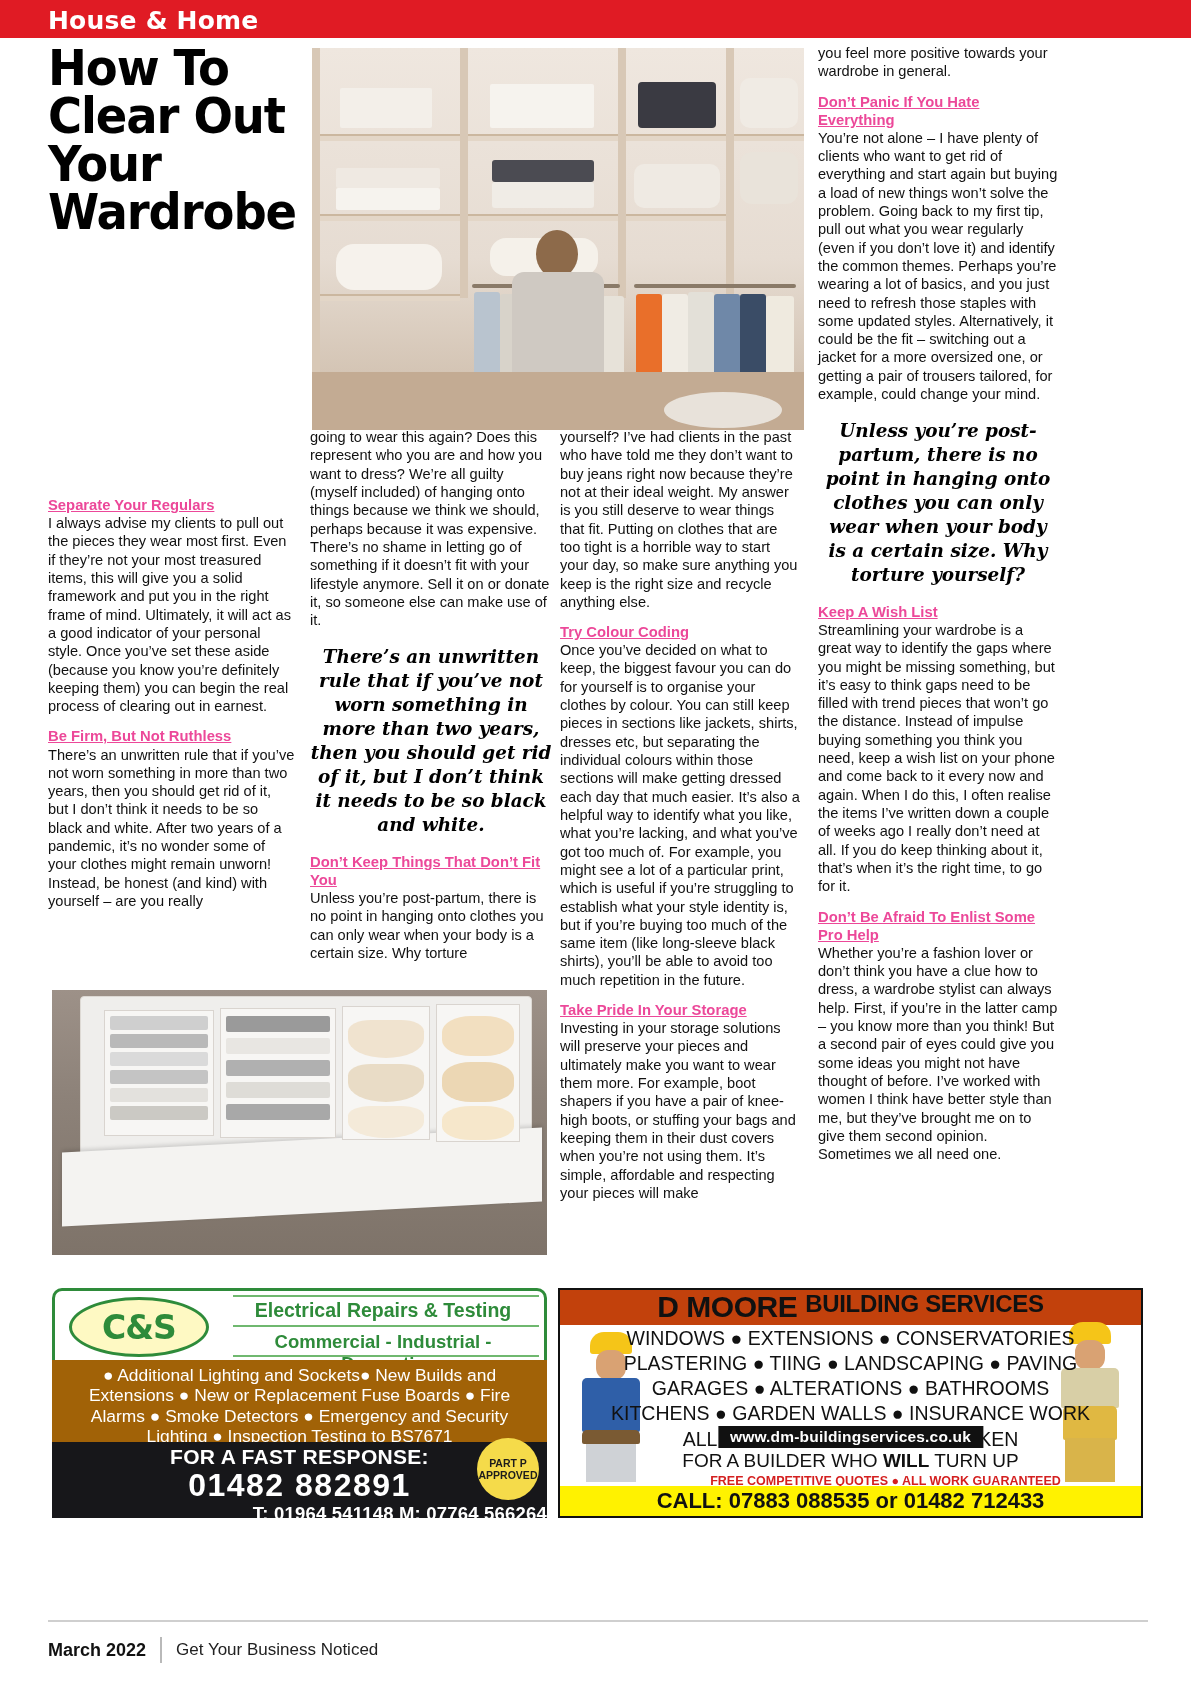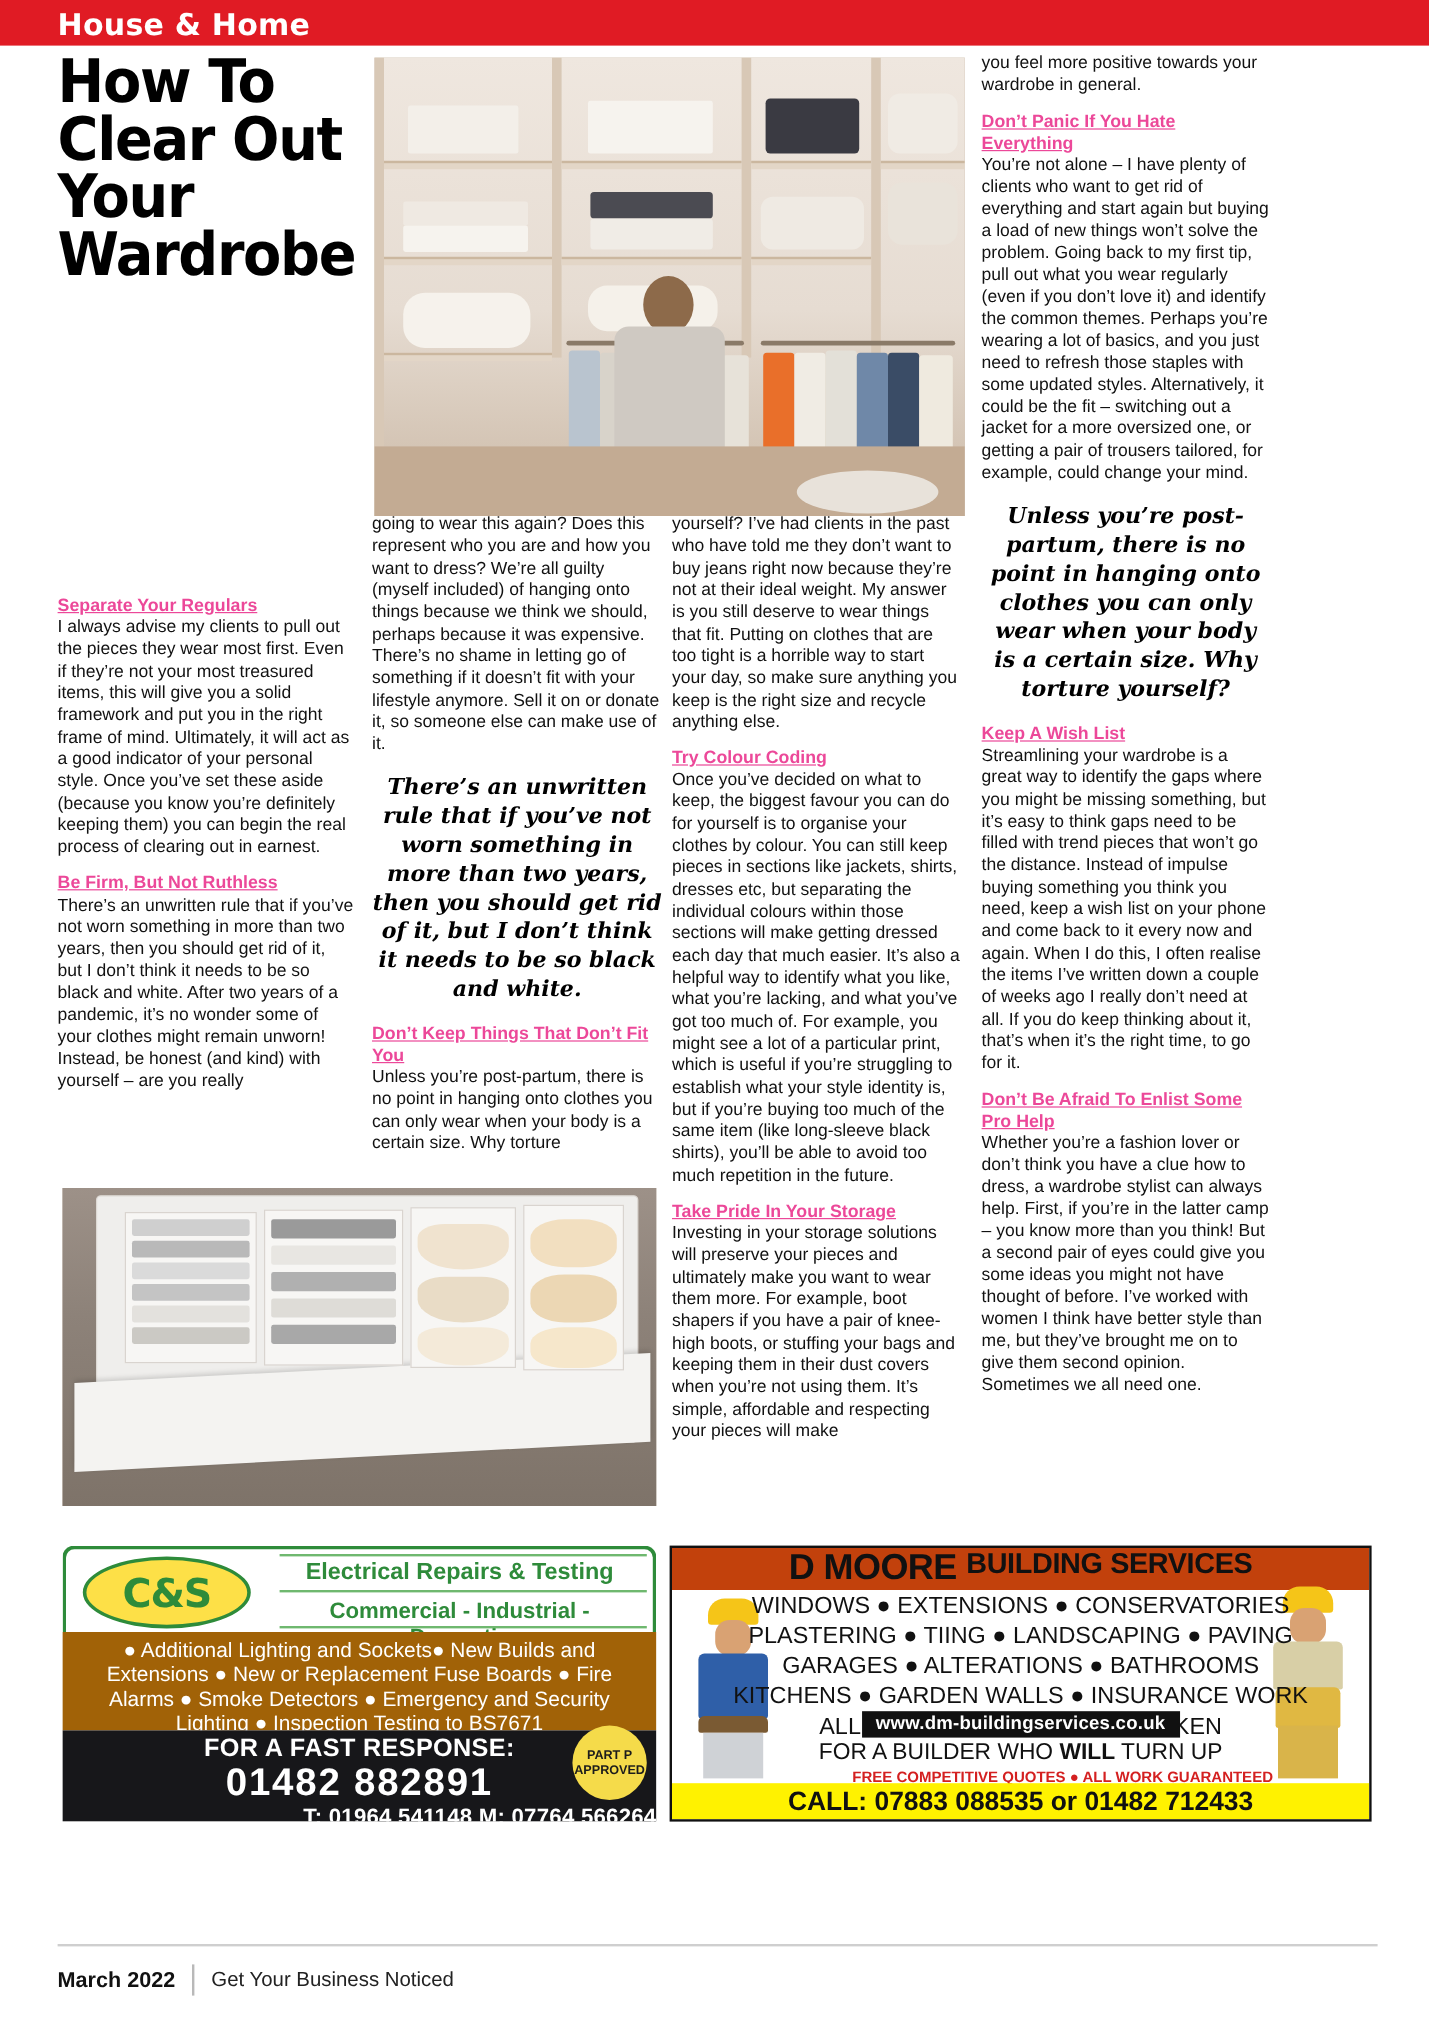--- a/index.html
+++ b/index.html
@@ -93,21 +93,21 @@
     position: absolute; left: 52px; top: 1288px; width: 495px; height: 230px;
     background: #ffffff; overflow: hidden;
   }
   .cs-top {
     position:absolute; left:0; top:0; width:100%; height:72px;
     background:#ffffff; border:3px solid #2e8b3a; border-bottom:none;
     border-radius: 10px 10px 0 0;
   }
   .cs-oval {
     position:absolute; left:14px; top:6px; width:140px; height:60px;
-    background:#fde047; border:3px solid #2e8b3a; border-radius:50%;
+    background:#fef9c3; border:3px solid #2e8b3a; border-radius:50%;
     display:flex; align-items:center; justify-content:center;
   }
   .cs-oval span{
     font-family:"DejaVu Sans", sans-serif; font-weight:bold; font-size:33px;
     color:#2e8b3a; letter-spacing:-1px;
   }
   .cs-l1, .cs-l2 {
     position:absolute; left:178px; width:300px; text-align:center;
     font-family:"Liberation Sans", sans-serif; font-weight:bold; color:#2e8b3a;
   }

